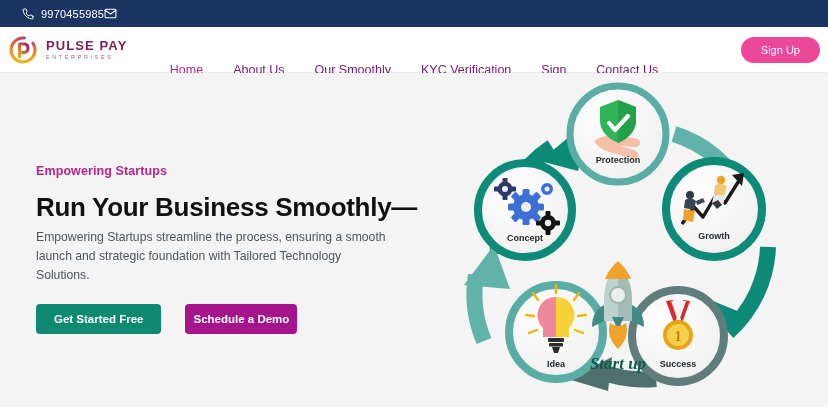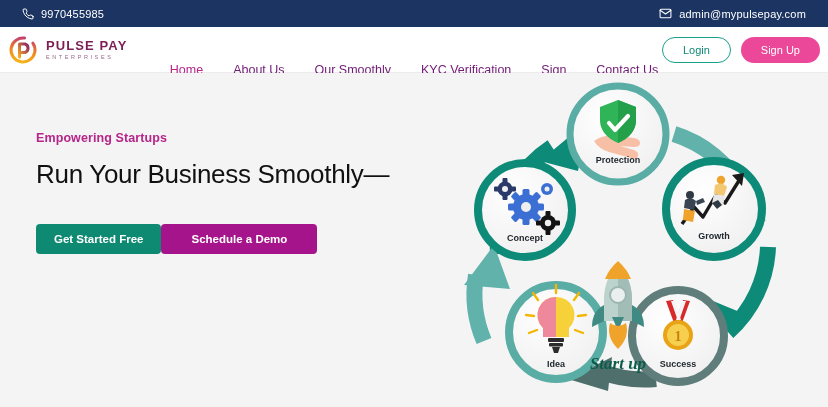--- a/index.html
+++ b/index.html
@@ -10,21 +10,20 @@
     font-family: "Liberation Sans", sans-serif;
     background: #ffffff;
   }
 
   
   .topbar {
     height: 27px;
     background: #1c3461;
     display: flex;
     align-items: center;
-    justify-content: space-between;
     padding: 0 22px 0 22px;
     color: #ffffff;
     font-size: 11px;
   }
   .topbar-item { display: flex; align-items: center; gap: 7px; letter-spacing: .2px; }
   .topbar-item svg { display: block; }
 
   
   .navbar {
     height: 46px;
@@ -96,46 +95,47 @@
   .hero-left {
     width: 430px;
     padding: 58px 0 0 36px;
   }
   .eyebrow {
     font-size: 12.5px;
     color: #b5258a;
     font-weight: bold;
     letter-spacing: .1px;
     margin-bottom: 14px;
+    margin-top: 33px;
   }
   .headline {
     font-size: 26px;
-    font-weight: normal;
+    font-weight: bold;
     color: #111111;
     line-height: 1.22;
     letter-spacing: -0.3px;
-    margin-bottom: 33px;
+    margin-bottom: 4px;
   }
   .subcopy {
     font-size: 12.2px;
     color: #4c5560;
     line-height: 1.55;
     max-width: 360px;
     margin-bottom: 20px;
   }
-  .cta-row { display: flex; gap: 0; align-items: center; }
+  .cta-row { display: flex; gap: 24px; align-items: center; }
   .btn-primary {
     background: #0f8a72; color: #fff; border: none;
     border-radius: 4px; font-size: 11.5px; font-weight: bold;
     padding: 9px 18px; cursor: pointer; font-family: inherit;
   }
   .btn-secondary {
     background: #a5148a; color: #fff; border: none;
     border-radius: 4px; font-size: 11.5px; font-weight: bold;
-    padding: 9px 30px; cursor: pointer; font-family: inherit;
+    padding: 9px 8px; cursor: pointer; font-family: inherit;
   }
 
   .hero-right {
     flex: 1;
     position: relative;
     text-align: right;
   }
   .cycle-svg { position: absolute; left: 30px; top: 6px; }
   .node-label {
     font-family: "Liberation Sans", sans-serif;
@@ -159,21 +159,20 @@
     </span>
     <span>9970455985</span>
   </div>
   <div class="topbar-item">
     <span>
       <svg width="13" height="13" viewBox="0 0 24 24" fill="none" stroke="#ffffff" stroke-width="1.9" stroke-linecap="round" stroke-linejoin="round">
         <rect x="2" y="4" width="20" height="16" rx="2"></rect>
         <path d="M22 6 12 13 2 6"></path>
       </svg>
     </span>
-    <span>admin@mypulsepay.com</span>
   </div>
 </div>
 
 <div class="navbar">
 
   <div class="brand">
     <span class="brand-mark">
       <svg width="30" height="30" viewBox="0 0 60 60">
         <defs>
           <linearGradient id="ringgrad" x1="0" y1="1" x2="1" y2="0">
@@ -199,32 +198,35 @@
   <div class="nav-links">
     <a class="nav-link active">Home</a>
     <a class="nav-link">About Us</a>
     <a class="nav-link">Our Smoothly</a>
     <a class="nav-link">KYC Verification</a>
     <a class="nav-link">Sign</a>
     <a class="nav-link">Contact Us</a>
   </div>
 
   <div class="nav-actions">
-    <button class="btn-login">Login</button>
     <button class="btn-signup">Sign Up</button>
   </div>
 </div>
 
 <div class="hero">
 
   <div class="hero-left">
     <div class="eyebrow">Empowering Startups</div>
     <h1 class="headline">
       <span style="display:block">Run Your Business Smoothly—</span>
     </h1>
+    <p class="subcopy">
+      <span>Empowering Startups streamline the process, ensuring a smooth</span>
+      <span>launch and strategic foundation with Tailored Technology Solutions.</span>
+    </p>
     <div class="cta-row">
       <button class="btn-primary">Get Started Free</button>
       <button class="btn-secondary">Schedule a Demo</button>
     </div>
   </div>
 
   <div class="hero-right">
     <svg class="cycle-svg" width="360" height="330" viewBox="0 0 360 330">
 
       <defs>

